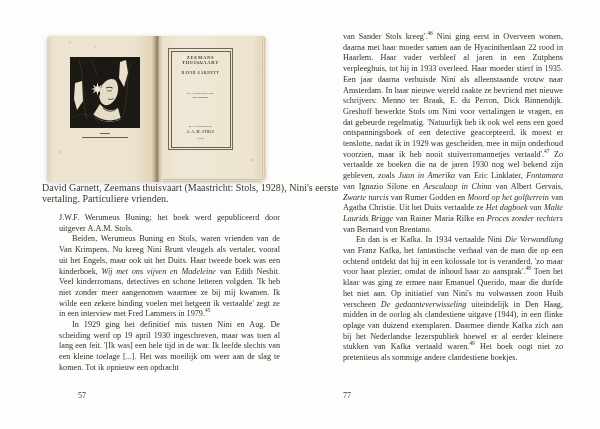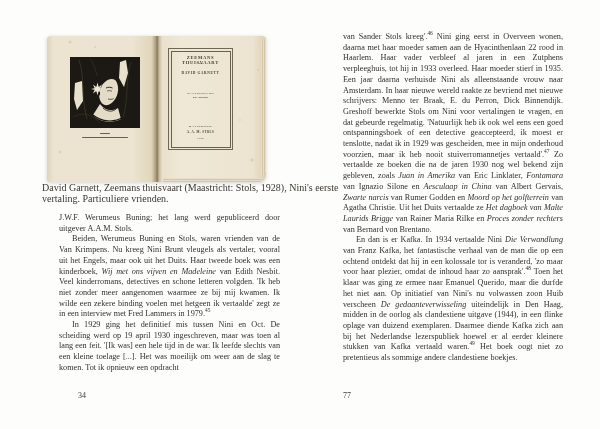--- a/index.html
+++ b/index.html
@@ -129,26 +129,26 @@
       </div>
       <div class="gutter"></div>
     </figure>
 
     <div class="caption">
       <div>David Garnett, Zeemans thuisvaart (Maastricht: Stols, 1928), Nini's eerste</div>
       <div>vertaling. Particuliere vrienden.</div>
     </div>
 
     <div class="body-text left-text" lang="nl">
-        <p><span>J.W.F. Werumeus Buning; het lang werd gepubliceerd door uitgever A.A.M. Stols.</span></p>
+        <p><span>J.W.F. Werumeus Buning; het boek werd gepubliceerd door uitgever A.A.M. Stols.</span></p>
         <p class="indent"><span>Beiden, Werumeus Buning en Stols, waren vrienden van de Van Krimpens. Nu kreeg Nini Brunt vleugels als vertaler, vooral uit het Engels, maar ook uit het Duits. Haar tweede boek was een kinderboek, </span><i>Wij met ons vijven en Madeleine</i><span> van Edith Nesbit. Veel kinderromans, detectives en schone letteren volgden. 'Ik heb niet zonder meer aangenomen waarmee ze bij mij kwamen. Ik wilde een zekere binding voelen met hetgeen ik vertaalde' zegt ze in een interview met Fred Lammers in 1979.</span><span class="sup">45</span></p>
-        <p class="indent"><span>In 1929 ging het definitief mis tussen Nini en Oct. De scheiding werd op 19 april 1930 ingeschreven, maar was toen al lang een feit. '[Ik was] een hele tijd in de war. Ik leefde slechts van een kleine toelage [...]. Het was moeilijk om weer aan de slag te komen. Tot ik opnieuw een opdracht</span></p>
+        <p class="indent"><span>In 1929 ging het definitief mis tussen Nini en Aug. De scheiding werd op 19 april 1930 ingeschreven, maar was toen al lang een feit. '[Ik was] een hele tijd in de war. Ik leefde slechts van een kleine toelage [...]. Het was moeilijk om weer aan de slag te komen. Tot ik opnieuw een opdracht</span></p>
       </div>
 
-    <div class="folio folio-left">34</div>
+    <div class="folio folio-left">57</div>
   </section>
 
   <section>
     <div class="body-text right-text" lang="nl">
         <p><span>van Sander Stols kreeg'.</span><span class="sup">46</span><span> Nini ging eerst in Overveen wonen, daarna met haar moeder samen aan de Hyacinthenlaan 22 rood in Haarlem. Haar vader verbleef al jaren in een Zutphens verpleeghuis, tot hij in 1933 overleed. Haar moeder stierf in 1935. Een jaar daarna verhuisde Nini als alleenstaande vrouw naar Amsterdam. In haar nieuwe wereld raakte ze bevriend met nieuwe schrijvers: Menno ter Braak, E. du Perron, Dick Binnendijk. Greshoff bewerkte Stols om Nini voor vertalingen te vragen, en dat gebeurde regelmatig. 'Natuurlijk heb ik ook wel eens een goed ontspanningsboek of een detective geaccepteerd, ik moest er tenslotte, nadat ik in 1929 was gescheiden, mee in mijn onderhoud voorzien, maar ik heb nooit stuiverromannetjes vertaald'.</span><span class="sup">47</span><span> Zo vertaalde ze boeken die na de jaren 1930 nog wel bekend zijn gebleven, zoals </span><i>Juan in Amerika</i><span> van Eric Linklater, </span><i>Fontamara</i><span> van Ignazio Silone en </span><i>Aesculaap in China</i><span> van Albert Gervais, </span><i>Zwarte narcis</i><span> van Rumer Godden en </span><i>Moord op het golfterrein</i><span> van Agatha Christie. Uit het Duits vertaalde ze </span><i>Het dagboek van Malte Laurids Brigge</i><span> van Rainer Maria Rilke en </span><i>Proces zonder rechters</i><span> van Bernard von Brentano.</span></p>
         <p class="indent"><span>En dan is er Kafka. In 1934 vertaalde Nini </span><i>Die Verwandlung</i><span> van Franz Kafka, het fantastische verhaal van de man die op een ochtend ontdekt dat hij in een kolossale tor is veranderd, 'zo maar voor haar plezier, omdat de inhoud haar zo aansprak'.</span><span class="sup">48</span><span> Toen het klaar was ging ze ermee naar Emanuel Querido, maar die durfde het niet aan. Op initiatief van Nini's nu volwassen zoon Huib verscheen </span><i>De gedaanteverwisseling</i><span> uiteindelijk in Den Haag, midden in de oorlog als clandestiene uitgave (1944), in een flinke oplage van duizend exemplaren. Daarmee diende Kafka zich aan bij het Nederlandse lezerspubliek hoewel er al eerder kleinere stukken van Kafka vertaald waren.</span><span class="sup">49</span><span> Het boek oogt niet zo pretentieus als sommige andere clandestiene boekjes.</span></p>
       </div>
     <div class="folio folio-right">77</div>
   </section>
 

